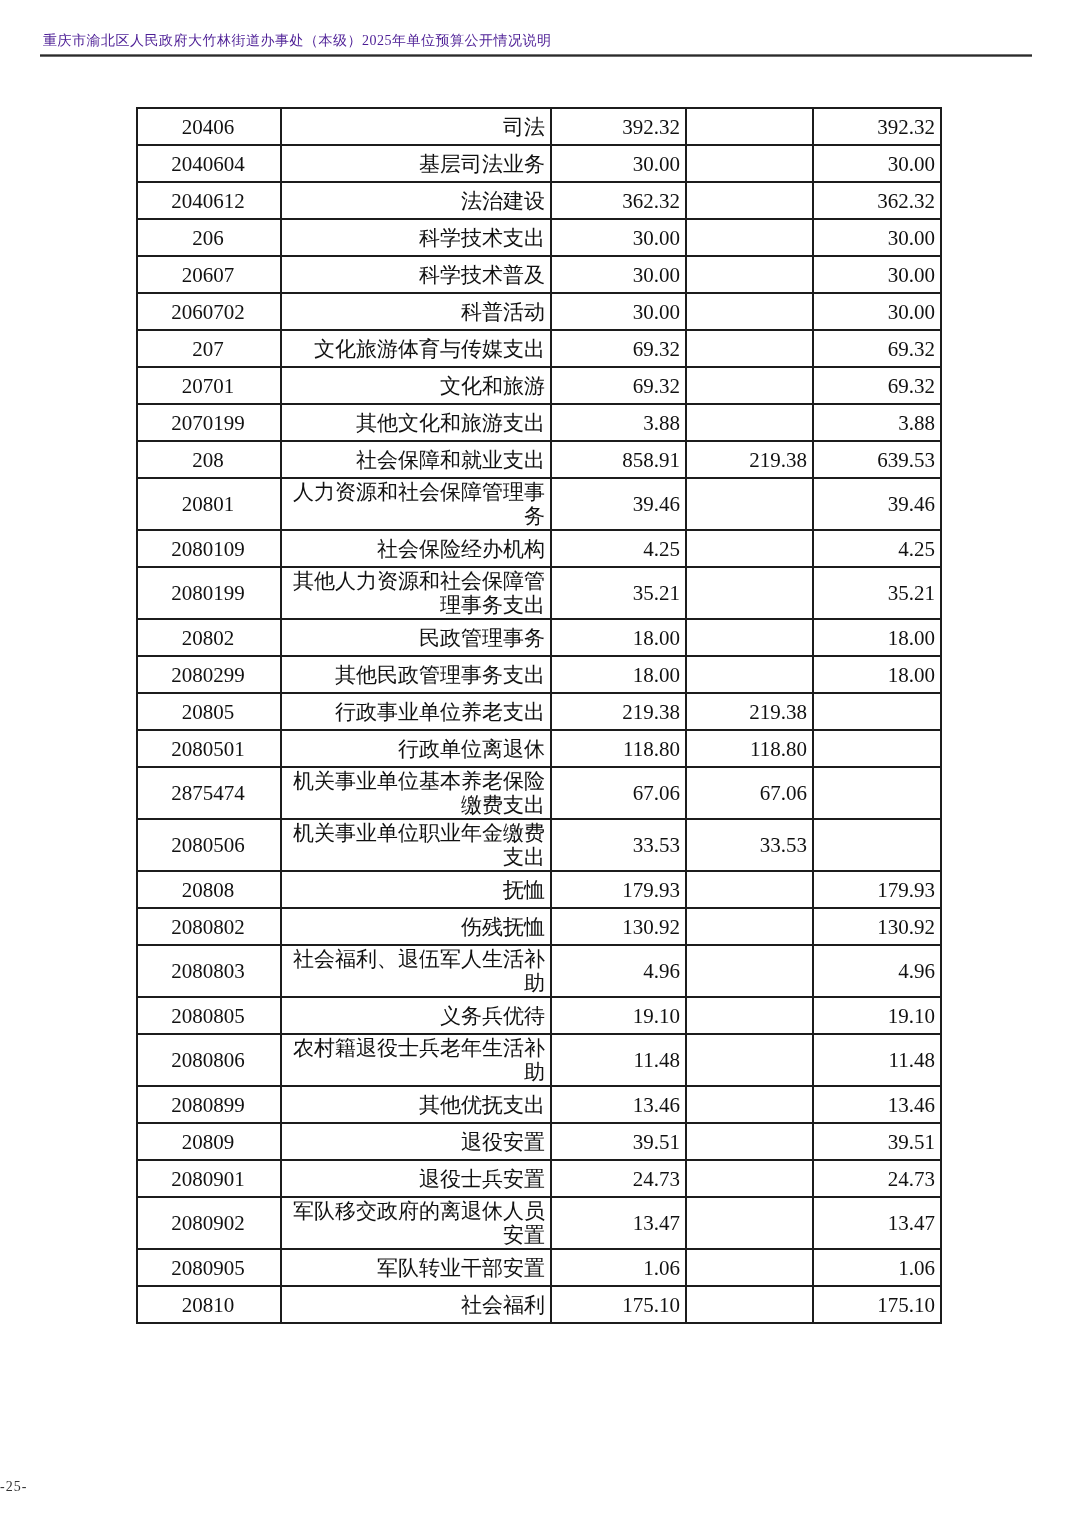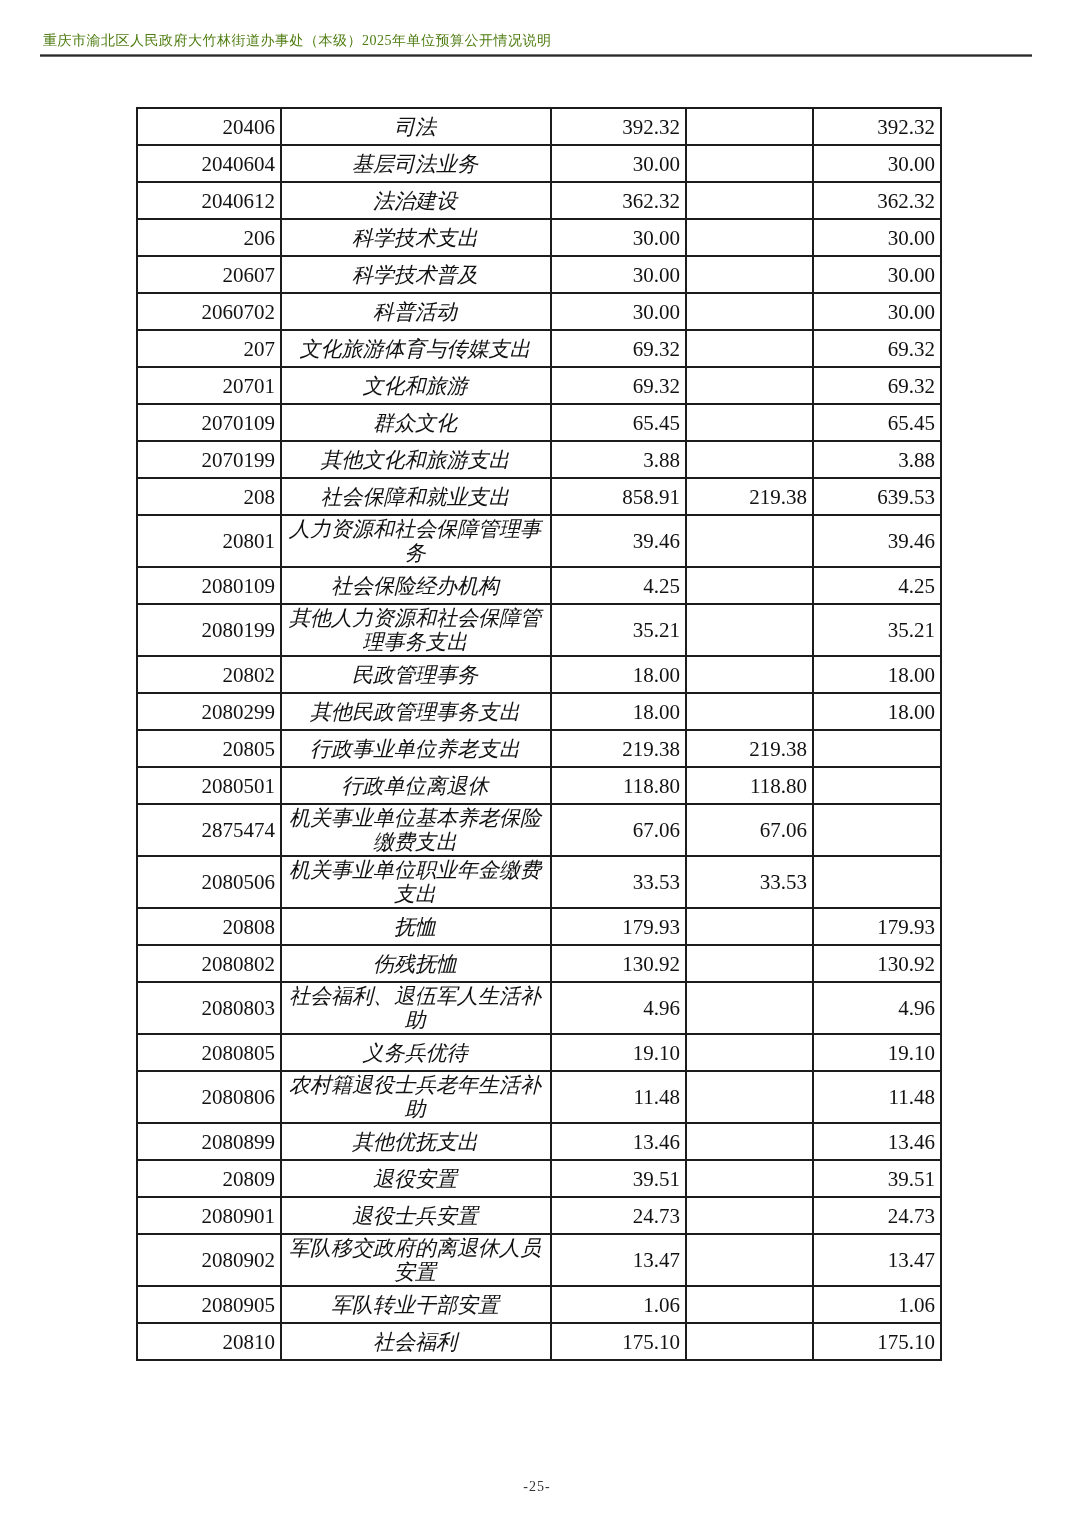--- a/index.html
+++ b/index.html
@@ -14,21 +14,21 @@
   .page {
     position: absolute;
     inset: 0;
     background: #ffffff;
   }
   .header-title {
     position: absolute;
     left: 43px;
     top: 32px;
     font-size: 14px;
-    color: #4d7c0f;
+    color: #4c1d95;
     letter-spacing: 0.5px;
     white-space: nowrap;
   }
   .header-rule {
     position: absolute;
     left: 40px;
     top: 54px;
     width: 992px;
     height: 3px;
     background: linear-gradient(to bottom, #9a9a9a, #2b2b2b 45%, #2b2b2b 60%, #9a9a9a);
@@ -45,29 +45,28 @@
   }
   table.budget td {
     border: 2px solid #1c1c1c;
     height: 37px;
     line-height: 24px;
     vertical-align: middle;
     padding: 1px 5px 1px 3px;
     overflow: hidden;
     word-break: break-all;
   }
-  td.code-cell  { text-align: right;  padding-left: 3px; }
-  td.name-cell  { text-align: center;  padding-left: 4px; padding-right: 2px; font-style: italic; }
+  td.code-cell  { text-align: center;  padding-left: 3px; }
+  td.name-cell  { text-align: right;  padding-left: 4px; padding-right: 2px; }
   td.num-cell   { text-align: right; padding-right: 5px; font-variant-numeric: tabular-nums; }
   .footer-pagenum {
     position: absolute;
     left: 0;
     top: 1479px;
     width: 1074px;
-    text-align: center;
     font-size: 14px;
     color: #333333;
     letter-spacing: 1px;
   }
 </style>
 </head>
 <body>
 
 <div class="page">
 
@@ -141,27 +140,20 @@
   </tr>
 
   <tr>
     <td class="code-cell">20701</td>
     <td class="name-cell">文化和旅游</td>
     <td class="num-cell">69.32</td>
     <td class="num-cell"></td>
     <td class="num-cell">69.32</td>
   </tr>
 
-  <tr>
-    <td class="code-cell">2070109</td>
-    <td class="name-cell">群众文化</td>
-    <td class="num-cell">65.45</td>
-    <td class="num-cell"></td>
-    <td class="num-cell">65.45</td>
-  </tr>
 
   <tr>
     <td class="code-cell">2070199</td>
     <td class="name-cell">其他文化和旅游支出</td>
     <td class="num-cell">3.88</td>
     <td class="num-cell"></td>
     <td class="num-cell">3.88</td>
   </tr>
 
   <tr>

